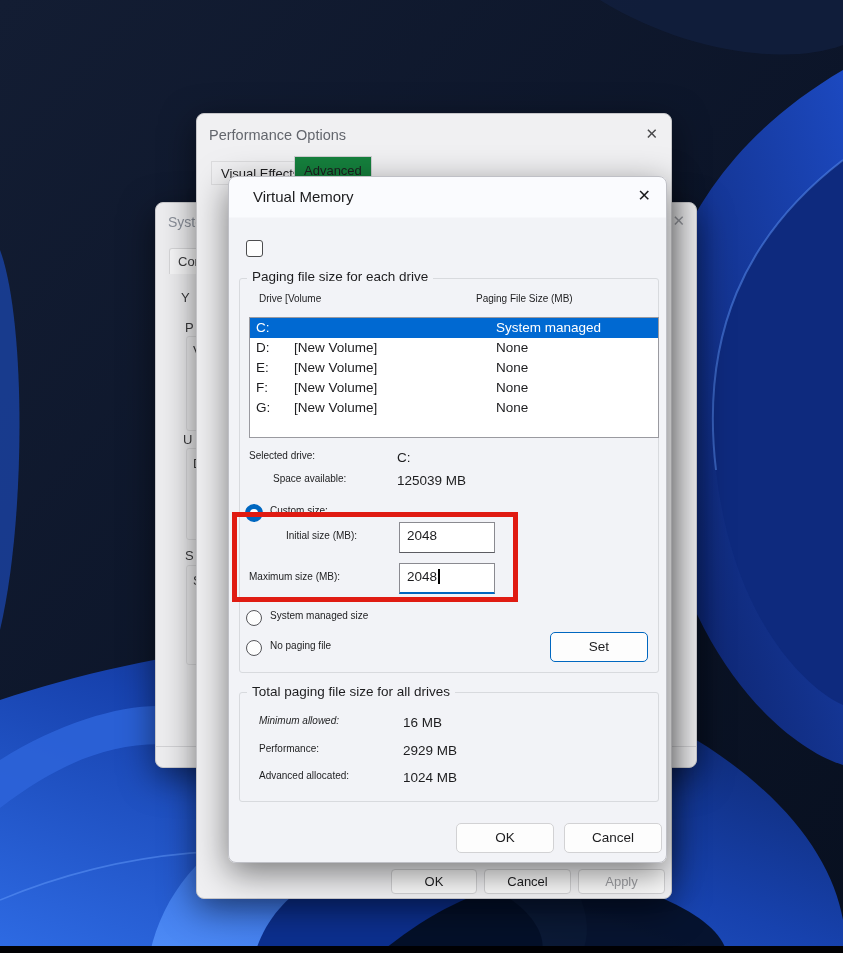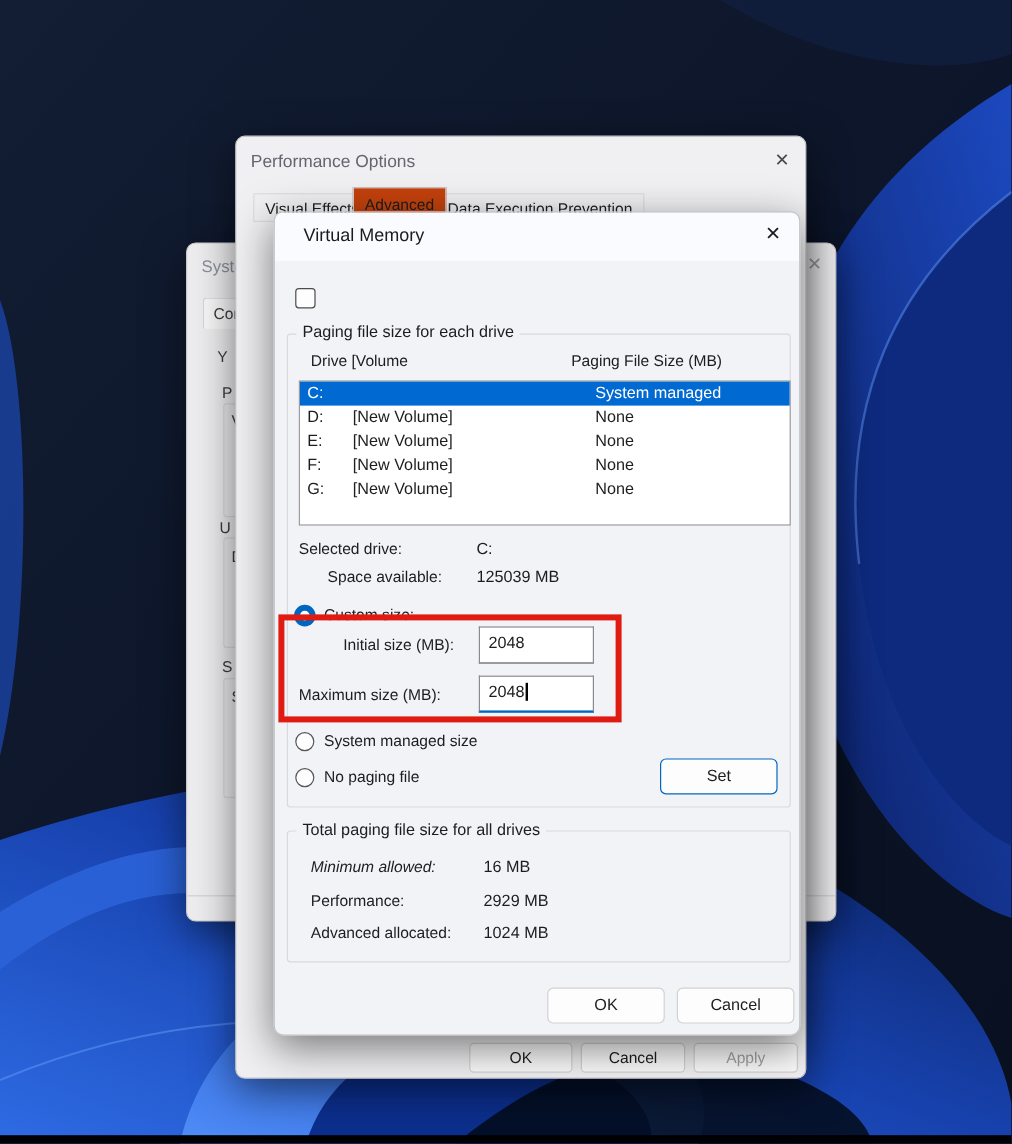--- a/index.html
+++ b/index.html
@@ -23,21 +23,21 @@
   .sp-tab { position:absolute; left:13px; top:45px; width:52px; height:26px; background:#f7f7f8; border:1px solid #d6d6d8; border-bottom:none; border-radius:3px 3px 0 0; font-size:13px; color:#3a3a3c; padding:5px 0 0 8px; }
   .sp-frag { position:absolute; font-size:13px; color:#3a3a3c; }
   .sp-group { position:absolute; left:30px; width:330px; border:1px solid #dadadc; border-radius:3px; }
   .sp-sep { position:absolute; left:0; top:543px; width:100%; border-top:1px solid #d2d2d5; }
 
   
   #perf { left:196px; top:113px; width:476px; height:786px; background:#f0f0f2; border:1px solid #c6c6c9; z-index:2; overflow:hidden; }
   #perf .title { position:absolute; left:12px; top:13px; font-size:14.5px; color:#63666d; }
   #perf .dlg-close { position:absolute; right:13px; top:12px; color:#4a4a4c; }
   .tab { position:absolute; font-size:13px; color:#1d1d1f; padding:4px 9px 0 9px; height:24px; top:47px; background:#f0f0f2; border:1px solid #dcdcde; }
-  .tab.active { top:42px; height:29px; background:#c2410c; border:1px solid #cfcfd2; border-bottom:none; z-index:2; padding-top:6px; }
+  .tab.active { top:42px; height:29px; background:#15803d; border:1px solid #cfcfd2; border-bottom:none; z-index:2; padding-top:6px; }
   .pbtn { position:absolute; top:755px; height:25px; background:#fbfbfb; border:1px solid #d2d2d4; border-radius:4px; font-size:13px; color:#1d1d1f; text-align:center; padding-top:4px; }
   .pbtn.disabled { color:#9fa0a4; }
 
   
   #vm { left:228px; top:176px; width:439px; height:687px; background:linear-gradient(#fafbfe 0px, #fafbfe 40px, #f2f3f7 41px, #f2f3f7 100%); border:1px solid #bfc0c6; z-index:3; }
   #vm .title { position:absolute; left:24px; top:11px; font-size:15px; color:#1b1b1d; }
   #vm .dlg-close { position:absolute; right:15px; top:11px; color:#1b1b1d; font-size:16px; }
 
   .checkbox { position:absolute; left:17px; top:63px; width:17px; height:17px; border:1.5px solid #4c4c4e; border-radius:3px; background:#fdfdfd; }
   .group { position:absolute; left:10px; width:420px; border:1px solid #d8dade; border-radius:3px; }
@@ -53,21 +53,21 @@
   .radio { position:absolute; width:16px; height:16px; border-radius:50%; border:1.5px solid #55555a; background:#fdfdfd; }
   .radio.on { width:18px; height:18px; border:5px solid #0067c0; background:#fff; }
 
   .field { position:absolute; width:96px; height:31px; background:#fff; border:1px solid #8a8a90; border-bottom:1.5px solid #5c5c62; font-size:13.5px; color:#1d1d1f; padding:5px 0 0 7px; }
   .field.focused { border-bottom:2.5px solid #0067c0; }
   .caret { display:inline-block; width:1.5px; height:15px; background:#000; vertical-align:-3px; margin-left:1px; }
 
   .btn { position:absolute; height:30px; background:#fdfdfd; border:1px solid #d2d2d4; border-radius:5px; font-size:13.5px; color:#1d1d1f; text-align:center; padding-top:6px; }
   .btn.accent { border:1px solid #0067c0; }
 
-  .kv-label { position:absolute; font-size:13px; color:#1d1d1f; }
+  .kv-label { position:absolute; font-size:10px; color:#1d1d1f; }
   .kv-value { position:absolute; font-size:13.5px; color:#1d1d1f; }
 
   
   #annotation { position:absolute; left:232px; top:512px; width:286px; height:90px; border:5px solid #e01b12; z-index:4; }
 </style>
 </head>
 <body>
 
 <svg id="wallpaper" viewBox="0 0 843 953" xmlns="http://www.w3.org/2000/svg">
   <defs>
@@ -120,21 +120,20 @@
   <div class="sp-group" style="top:245px; height:92px;"></div>
   <div class="sp-group" style="top:362px; height:100px;"></div>
   <div class="sp-sep"></div>
 </div>
 
 <div id="perf" class="dialog">
   <div class="title">Performance Options</div>
   <div class="dlg-close">✕</div>
   <div class="tab" style="left:14px;">Visual Effects</div>
   <div class="tab active" style="left:97px;">Advanced</div>
-  <div class="tab" style="left:166px;">Data Execution Prevention</div>
   <div class="pbtn" style="left:194px; width:86px;">OK</div>
   <div class="pbtn" style="left:287px; width:87px;">Cancel</div>
   <div class="pbtn disabled" style="left:381px; width:87px;">Apply</div>
 </div>
 
 <div id="vm" class="dialog">
   <div class="title">Virtual Memory</div>
   <div class="dlg-close">✕</div>
 
   <div class="checkbox"></div>

